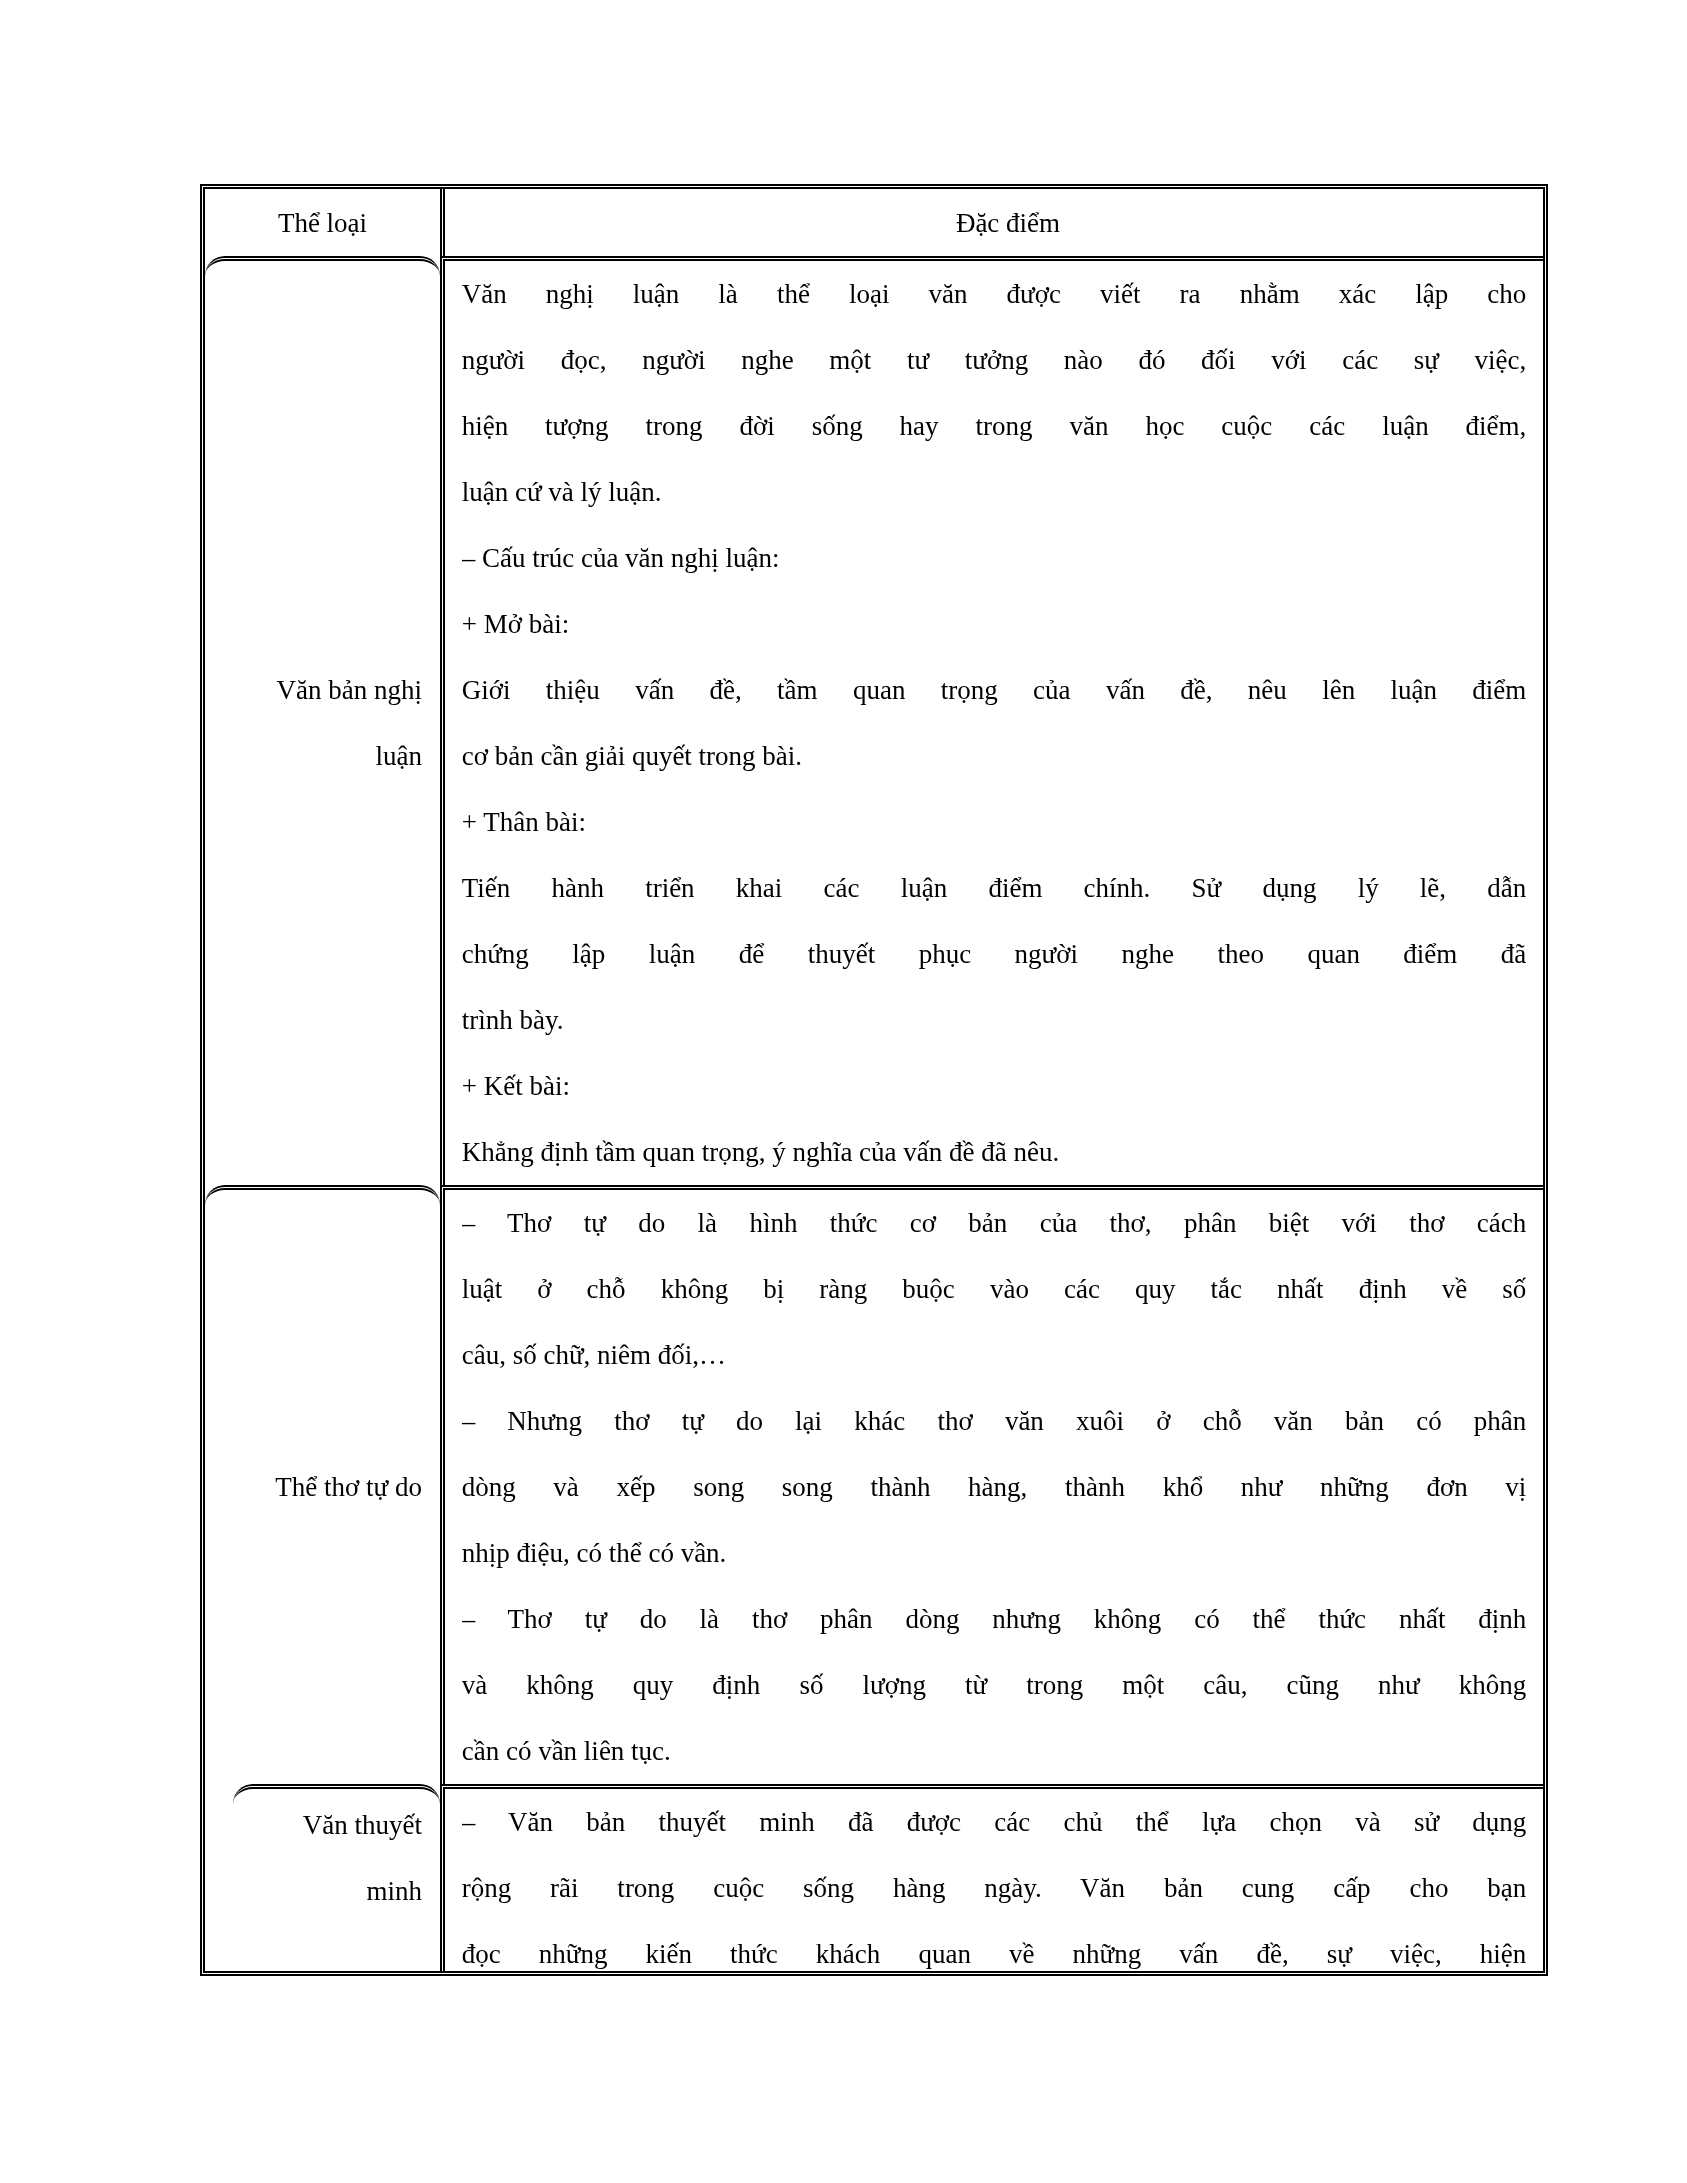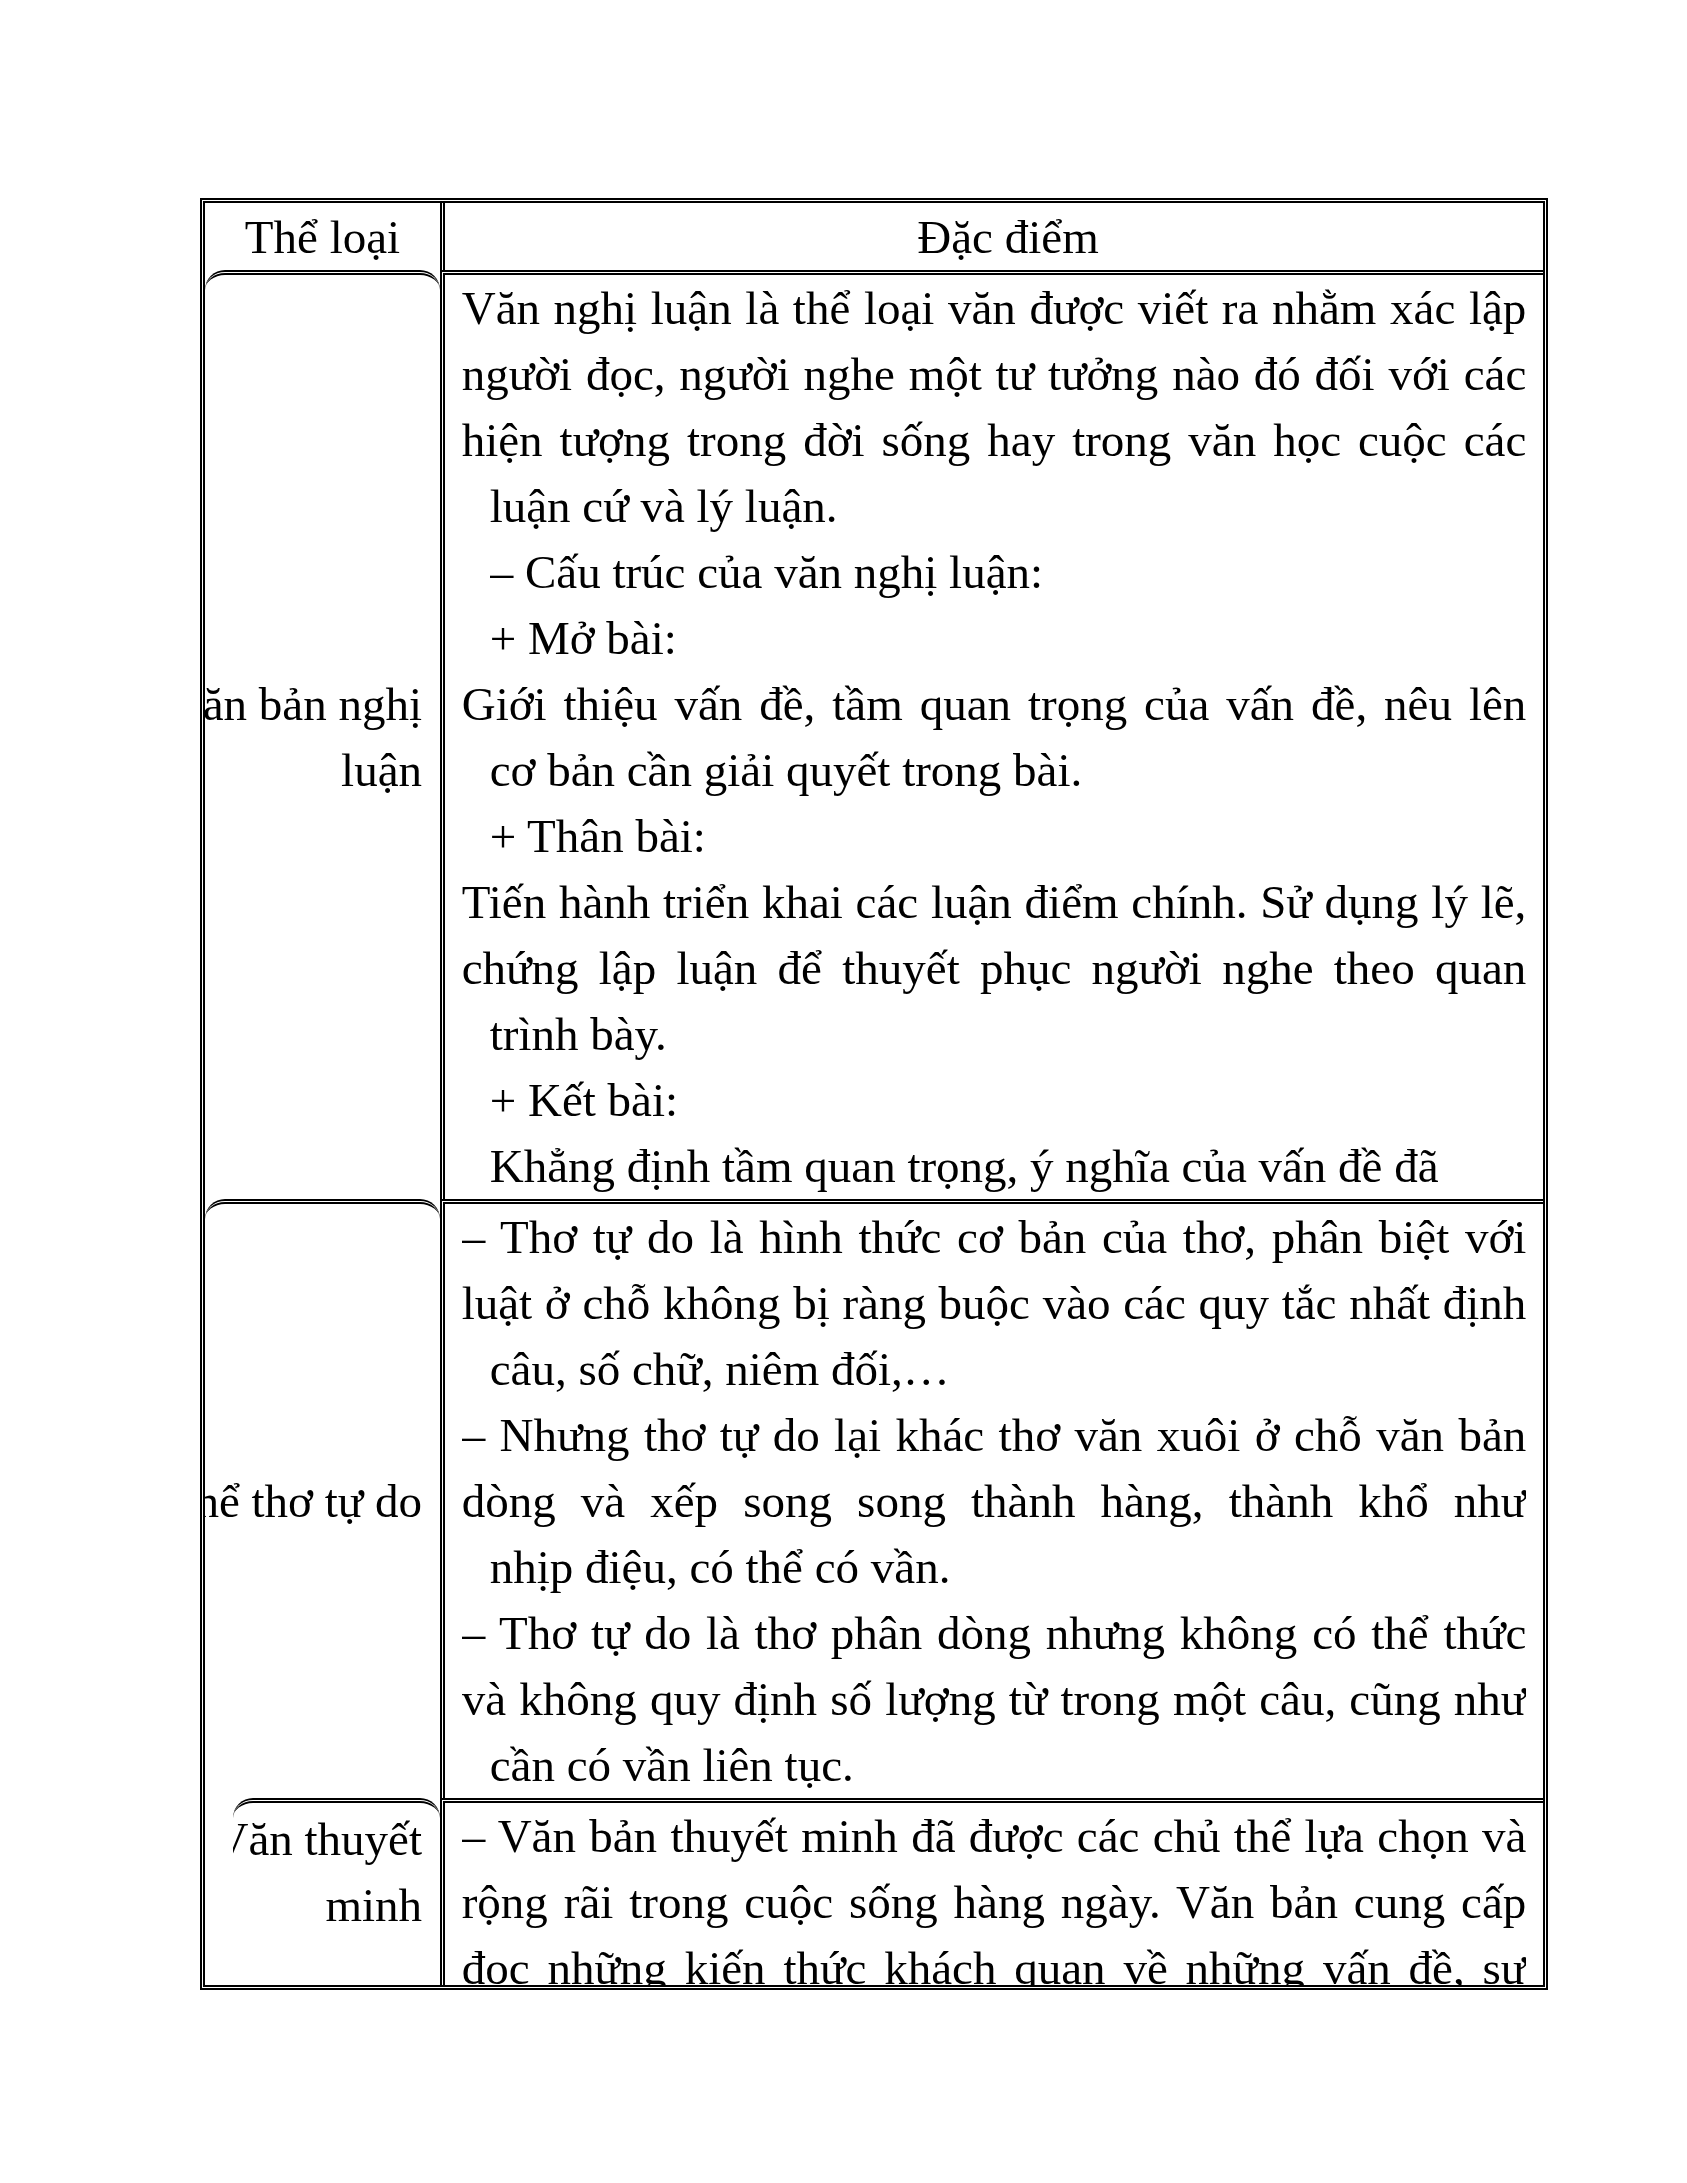--- a/index.html
+++ b/index.html
@@ -11,29 +11,29 @@
     position: relative;
     width: 1687px;
     height: 2183px;
     background: #ffffff;
     font-family: "Liberation Serif", "DejaVu Serif", serif;
     color: #000000;
   }
   .doc-table {
     position: absolute;
     left: 200px;
-    top: 198px;
+    top: 184px;
     width: 1348px;
     box-sizing: border-box;
     display: grid;
     grid-template-columns: 235px 1fr;
     grid-template-rows: 67px 929px 599px 187px;
     border: 5.6px double #000000;
     background: #ffffff;
-    font-size: 47px;
+    font-size: 27px;
     line-height: 66px;
   }
   .cell {
     box-sizing: border-box;
     overflow: hidden;
     background: #ffffff;
   }
   .head {
     display: flex;
     align-items: center;
@@ -74,21 +74,20 @@
   .dline {
     line-height: 66px;
     max-height: 66px;
     overflow: hidden;
     text-align: justify;
     text-align-last: justify;
   }
   .dline.nofill {
     text-align: left;
     text-align-last: auto;
-    margin-left: 28px;
   }
 </style>
 </head>
 <body>
 
 <div class="page">
   <div class="doc-table" id="doc-table">
     <div class="cell head col1" style="grid-row:1; grid-column:1;">Thể loại</div>
     <div class="cell head col2" style="grid-row:1; grid-column:2;padding-left:28px;">Đặc điểm</div>
   <div class="cell genre body-row r1" style="grid-area: 2 / 1;">

